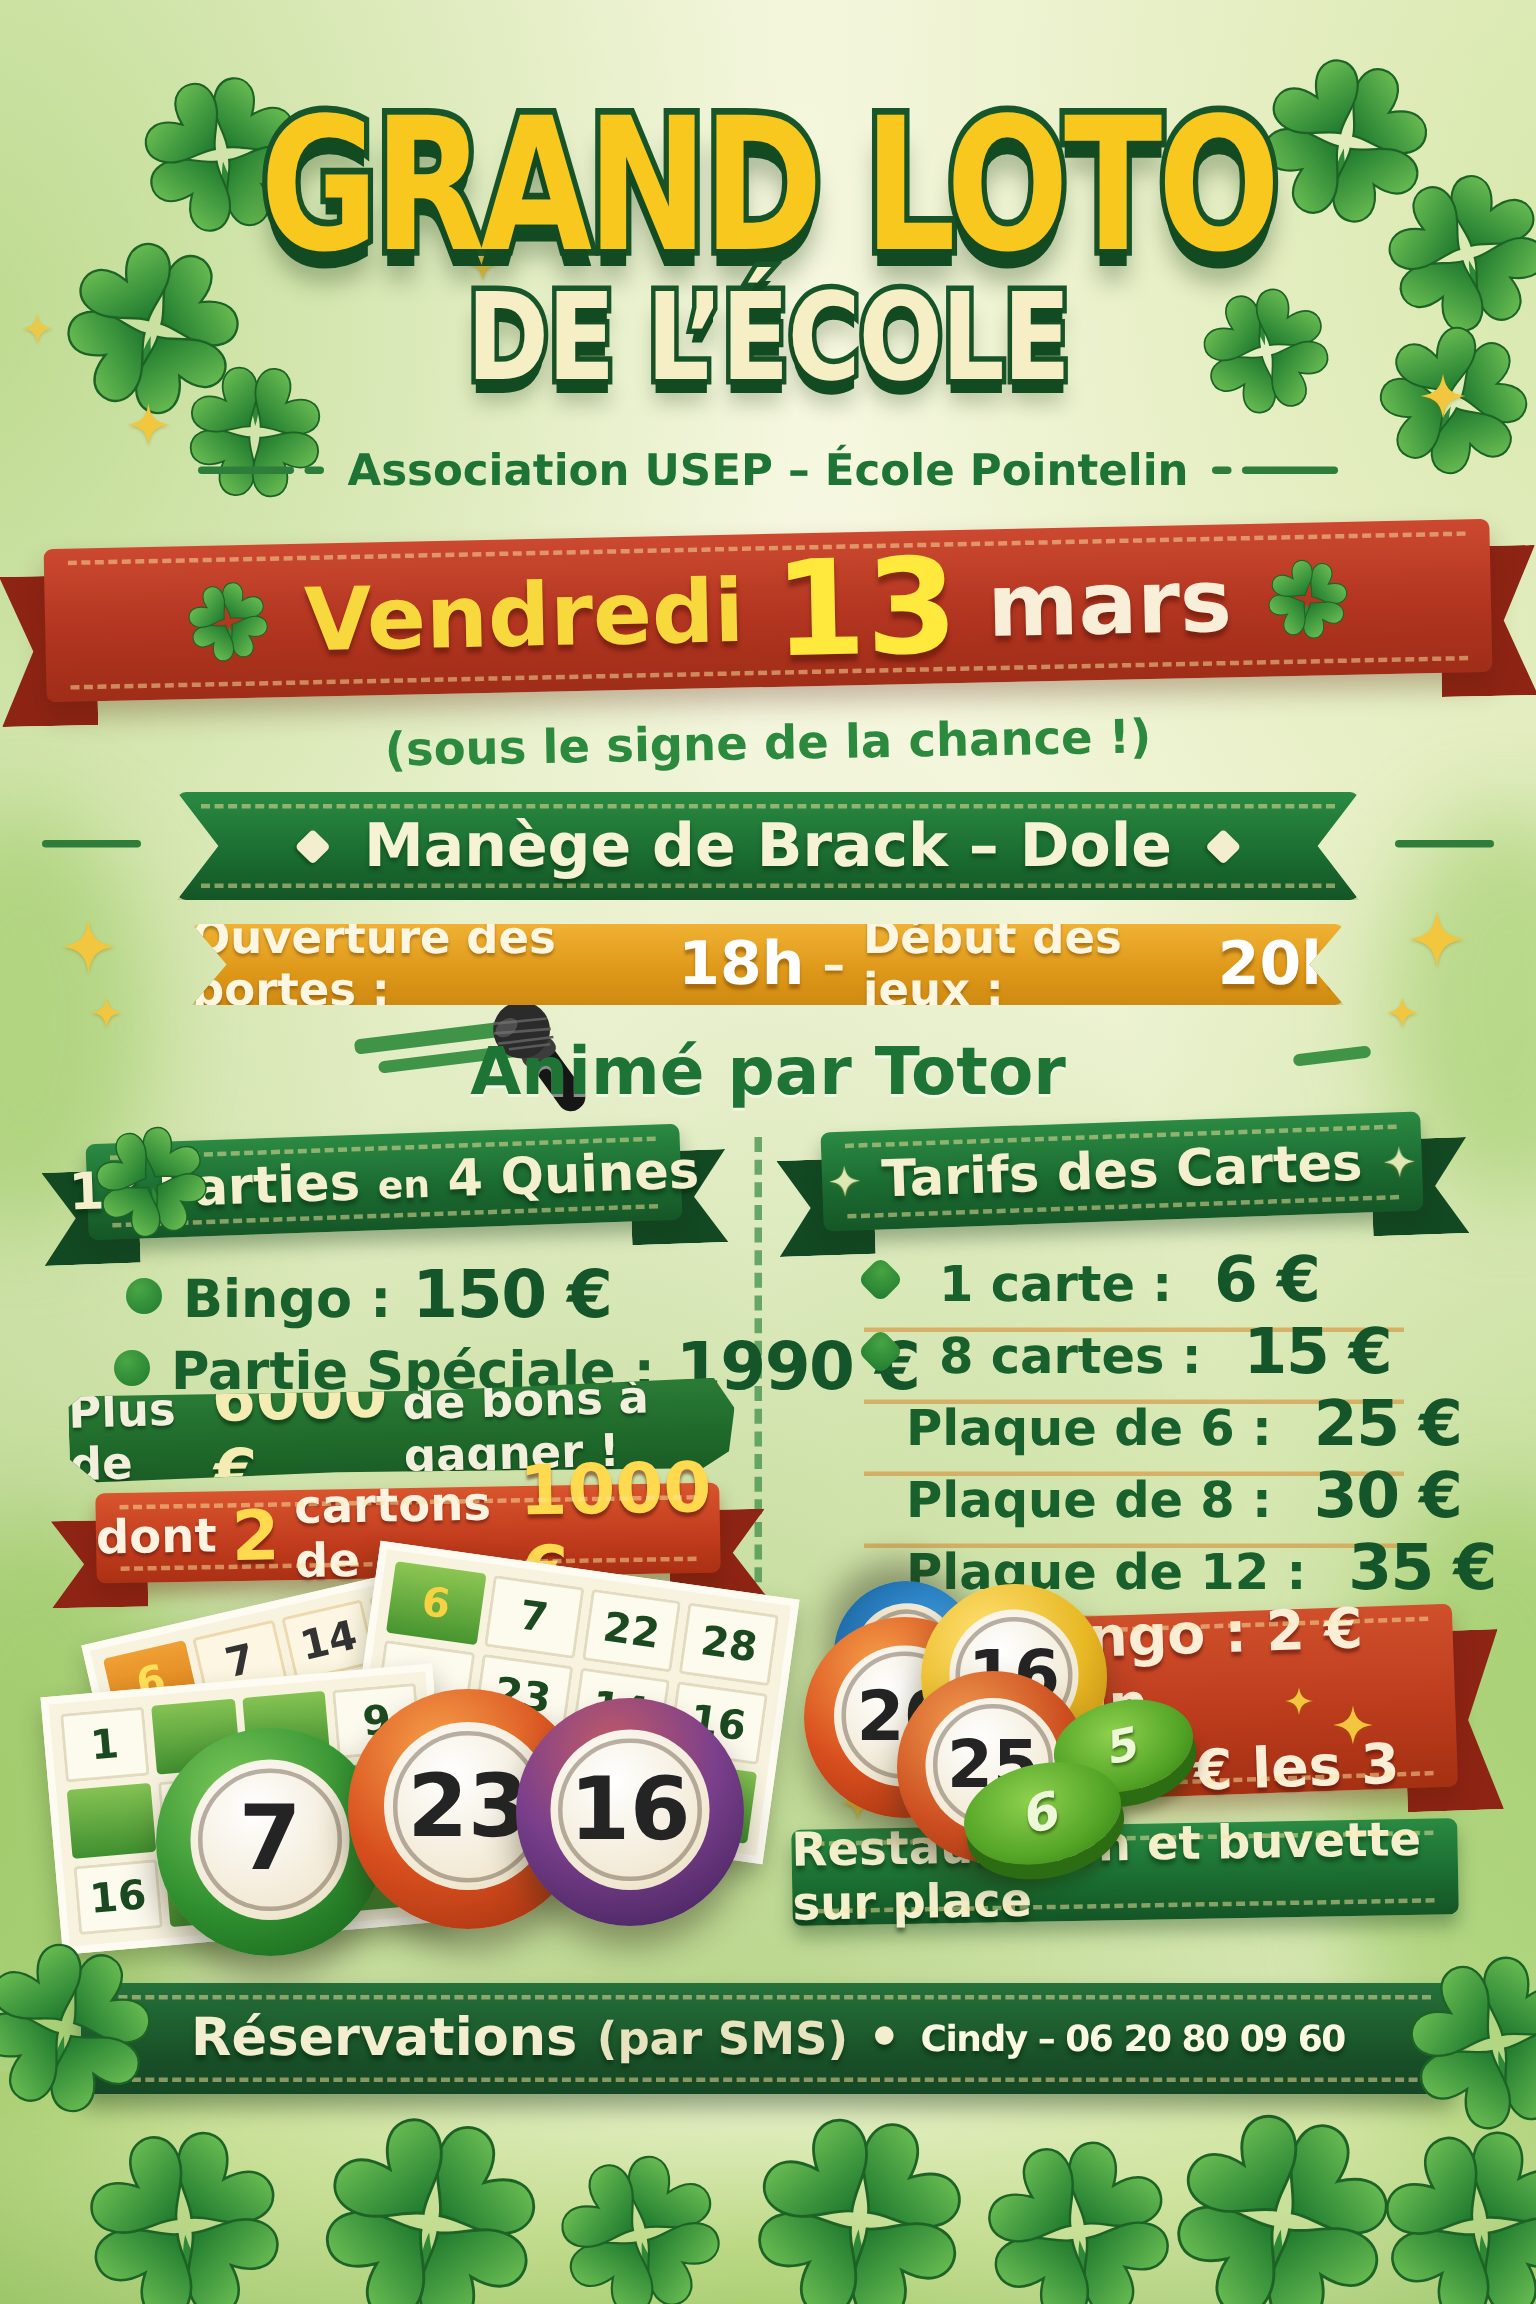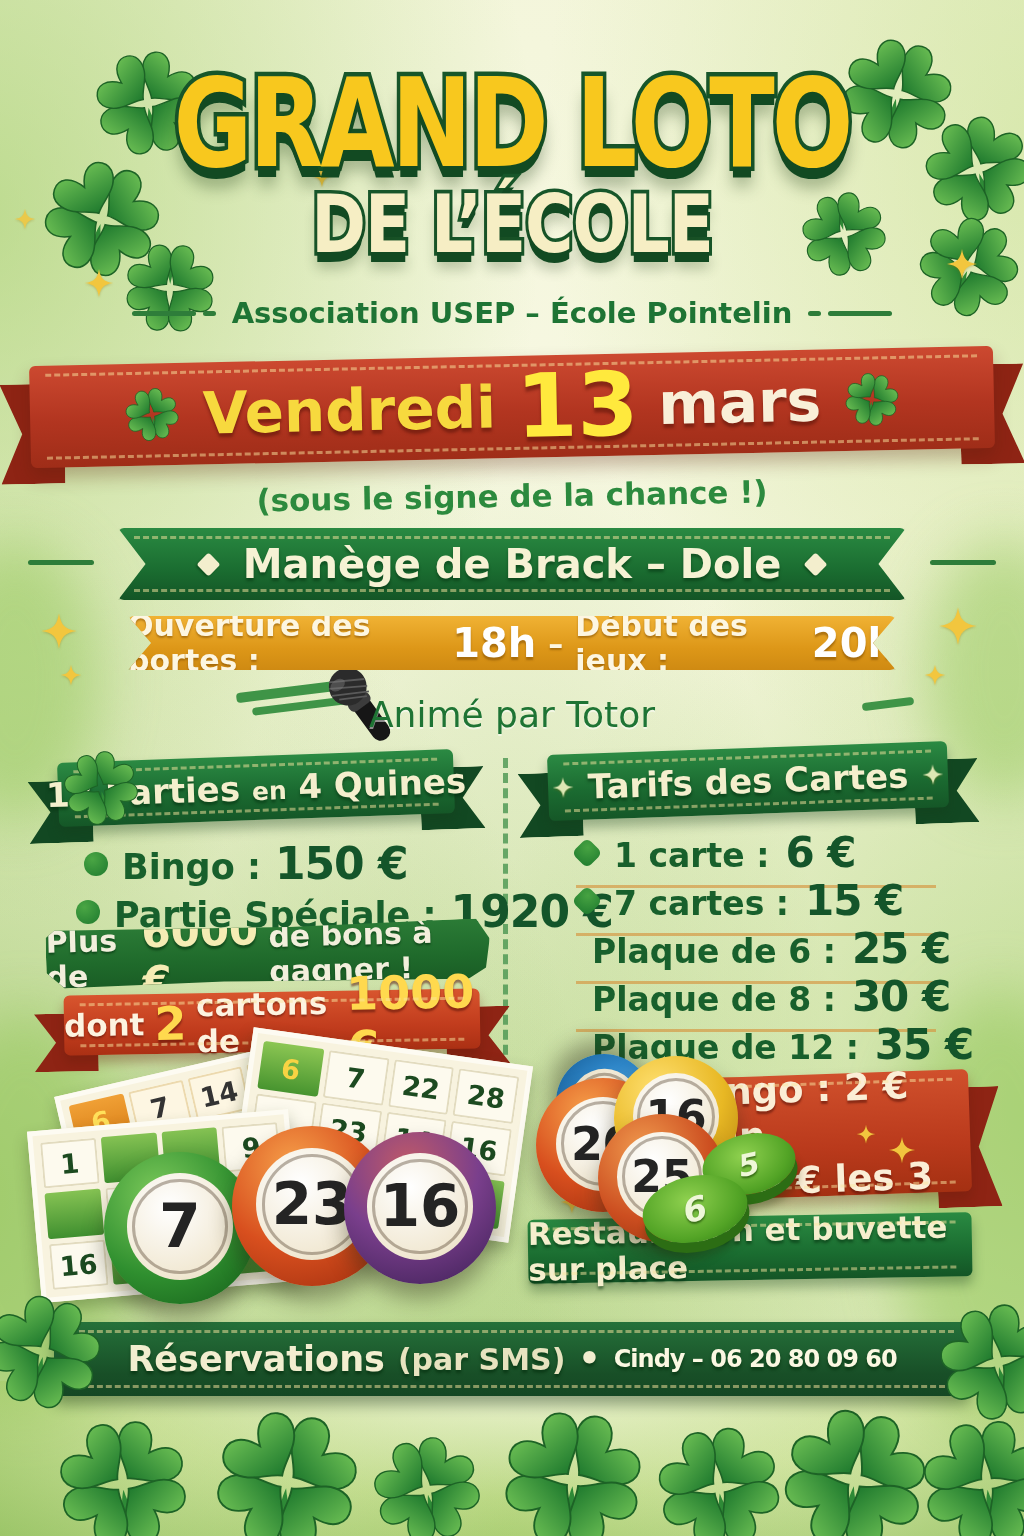--- a/index.html
+++ b/index.html
@@ -59,21 +59,21 @@
   .venue{left:118px;top:528px;height:72px;width:788px;}
   .venue .bar{background:linear-gradient(180deg,#2a8a42,#1a6c30 60%,#145526);clip-path:polygon(0 0,100% 0,96.5% 50%,100% 100%,0 100%,3.5% 50%);gap:26px;box-shadow:0 8px 14px rgba(30,70,30,.3);}
   .venue-text{font-size:40px;font-weight:bold;color:#f6f2d4;text-shadow:0 3px 3px rgba(0,40,10,.45);}
   .vdiamond{width:17px;height:17px;background:#f3eecd;border-radius:3px;transform:rotate(45deg);box-shadow:0 2px 2px rgba(0,40,10,.4);}
   .side-dash{position:absolute;height:5px;background:#2e7d3a;border-radius:3px;}
   .schedule{left:128px;top:616px;height:54px;width:768px;}
   .schedule .bar{background:linear-gradient(180deg,#f0b234,#dd9718 60%,#cf8a12);clip-path:polygon(0 0,100% 0,97% 50%,100% 100%,0 100%,3% 50%);gap:12px;box-shadow:0 7px 12px rgba(120,80,10,.3);}
   .sch-label{font-size:30px;font-weight:bold;color:#fdf6e1;text-shadow:0 2px 2px rgba(120,70,0,.5);}
   .sch-time{font-size:40px;font-weight:bold;color:#ffffff;text-shadow:0 3px 2px rgba(120,70,0,.5);}
   .host{position:absolute;left:0;right:0;top:678px;height:72px;display:flex;align-items:center;justify-content:center;gap:18px;}
-  .host-text{font-size:36px;font-weight:normal;color:#1e7434;text-shadow:0 2px 0 rgba(255,255,255,.5);}
+  .host-text{font-size:44px;font-weight:bold;color:#1e7434;text-shadow:0 2px 0 rgba(255,255,255,.5);}
   .brushline{position:absolute;background:#3f9447;border-radius:4px;transform:rotate(-7deg);}
   svg.mic{position:absolute;left:322px;top:660px;width:72px;height:100px;transform:rotate(-6deg);}
   
   .separator{position:absolute;left:503px;top:758px;height:478px;border-left:5px dashed #4a9651;opacity:.8;}
   .col-ribbon .bar{background:linear-gradient(180deg,#2b8a43,#1b6b31 55%,#155727);box-shadow:0 8px 12px rgba(20,60,25,.35);gap:14px;}
   .col-ribbon .fold{background:#124822;}
   .col-ribbon{transform:rotate(-2deg);}
   .col-title{font-size:34px;font-weight:bold;color:#f4efcd;text-shadow:0 3px 3px rgba(0,40,10,.5);white-space:nowrap;}
   .col-title .small{font-size:25px;}
   .left-head{left:58px;top:756px;width:396px;height:64px;}
@@ -111,21 +111,21 @@
   .ball.purple{background:radial-gradient(circle at 42% 22%,#c05a68,#7a3f8c 48%,#3c1f55);}
   .ball.blue{background:radial-gradient(circle at 35% 28%,#6cc0ee,#2e86c8 55%,#155a93);}
   .ball.yellow{background:radial-gradient(circle at 35% 28%,#ffe071,#e8b824 55%,#b07d0e);}
   .ball.orange{background:radial-gradient(circle at 35% 28%,#f09a4e,#cc4e20 55%,#8e2d0c);}
   .token{position:absolute;border-radius:50%;display:flex;align-items:center;justify-content:center;
     background:radial-gradient(ellipse at 45% 35%,#8fd14f,#53a426 62%,#2e7a12);
     box-shadow:0 10px 0 #2c6d14,0 16px 8px rgba(30,50,10,.35);
     color:#eef7d8;font-weight:bold;font-style:italic;transform:rotate(-12deg);z-index:2;
     text-shadow:0 2px 2px rgba(20,60,0,.6);}
   
-  .price-row{position:absolute;display:flex;align-items:baseline;gap:16px;white-space:nowrap;
+  .price-row{position:absolute;display:flex;align-items:baseline;gap:28px;white-space:nowrap;
     border-bottom:3px solid rgba(214,148,62,.65);padding-bottom:8px;}
   .price-label{font-size:33px;font-weight:bold;color:#18602c;}
   .price-value{font-size:42px;font-weight:bold;color:#14552a;letter-spacing:-1px;}
   .bingo-ribbon{left:686px;top:1074px;width:284px;height:122px;transform:rotate(-2deg);}
   .bingo-ribbon .bar{flex-direction:column;background:linear-gradient(180deg,#d0502c,#ba3a1c 60%,#a43012);gap:2px;box-shadow:0 9px 14px rgba(100,30,10,.35);}
   .bingo-ribbon .fold{background:#8e2414;}
   .bingo-line{font-size:37px;font-weight:bold;color:#fbeed6;text-shadow:0 3px 2px rgba(90,20,10,.55);line-height:1.2;}
   .food{left:528px;top:1216px;width:444px;height:64px;transform:rotate(-1deg);}
   .food .bar{background:linear-gradient(180deg,#2a8a42,#1a6c30 60%,#145526);box-shadow:0 8px 12px rgba(20,60,25,.35);}
   .food-text{font-size:31px;font-weight:bold;color:#f4efcd;text-shadow:0 3px 3px rgba(0,40,10,.5);}
@@ -303,21 +303,21 @@
     </svg>
 
   <div class="prize-row" style="left:84px;top:838px">
     <span class="bullet-circle"></span>
     <span class="prize-label">Bingo :</span>
     <span class="prize-value">150 €</span>
   </div>
   <div class="prize-row" style="left:76px;top:886px">
     <span class="bullet-circle"></span>
     <span class="prize-label">Partie Spéciale :</span>
-    <span class="prize-value">1920 €</span>
+    <span class="prize-value">1990 €</span>
   </div>
 
   <div class="ribbon bonus">
     <div class="bar">
       <span class="bonus-text">Plus de</span>
       <span class="bonus-amount">6000 €</span>
       <span class="bonus-text">de bons à gagner !</span>
     </div>
   </div>
 
@@ -403,21 +403,21 @@
     </div>
   </div>
 
   <div class="price-row" style="left:576px;top:828px;width:360px">
     <span class="bullet-diamond"></span>
     <span class="price-label">1 carte :</span>
     <span class="price-value">6 €</span>
   </div>
   <div class="price-row" style="left:576px;top:876px;width:360px">
     <span class="bullet-diamond"></span>
-    <span class="price-label">7 cartes :</span>
+    <span class="price-label">8 cartes :</span>
     <span class="price-value">15 €</span>
   </div>
   <div class="price-row" style="left:576px;top:924px;width:360px">
     <span class="bullet-diamond"></span>
     <span class="price-label">Plaque de 6 :</span>
     <span class="price-value">25 €</span>
   </div>
   <div class="price-row" style="left:576px;top:972px;width:360px">
     <span class="bullet-diamond"></span>
     <span class="price-label">Plaque de 8 :</span>

